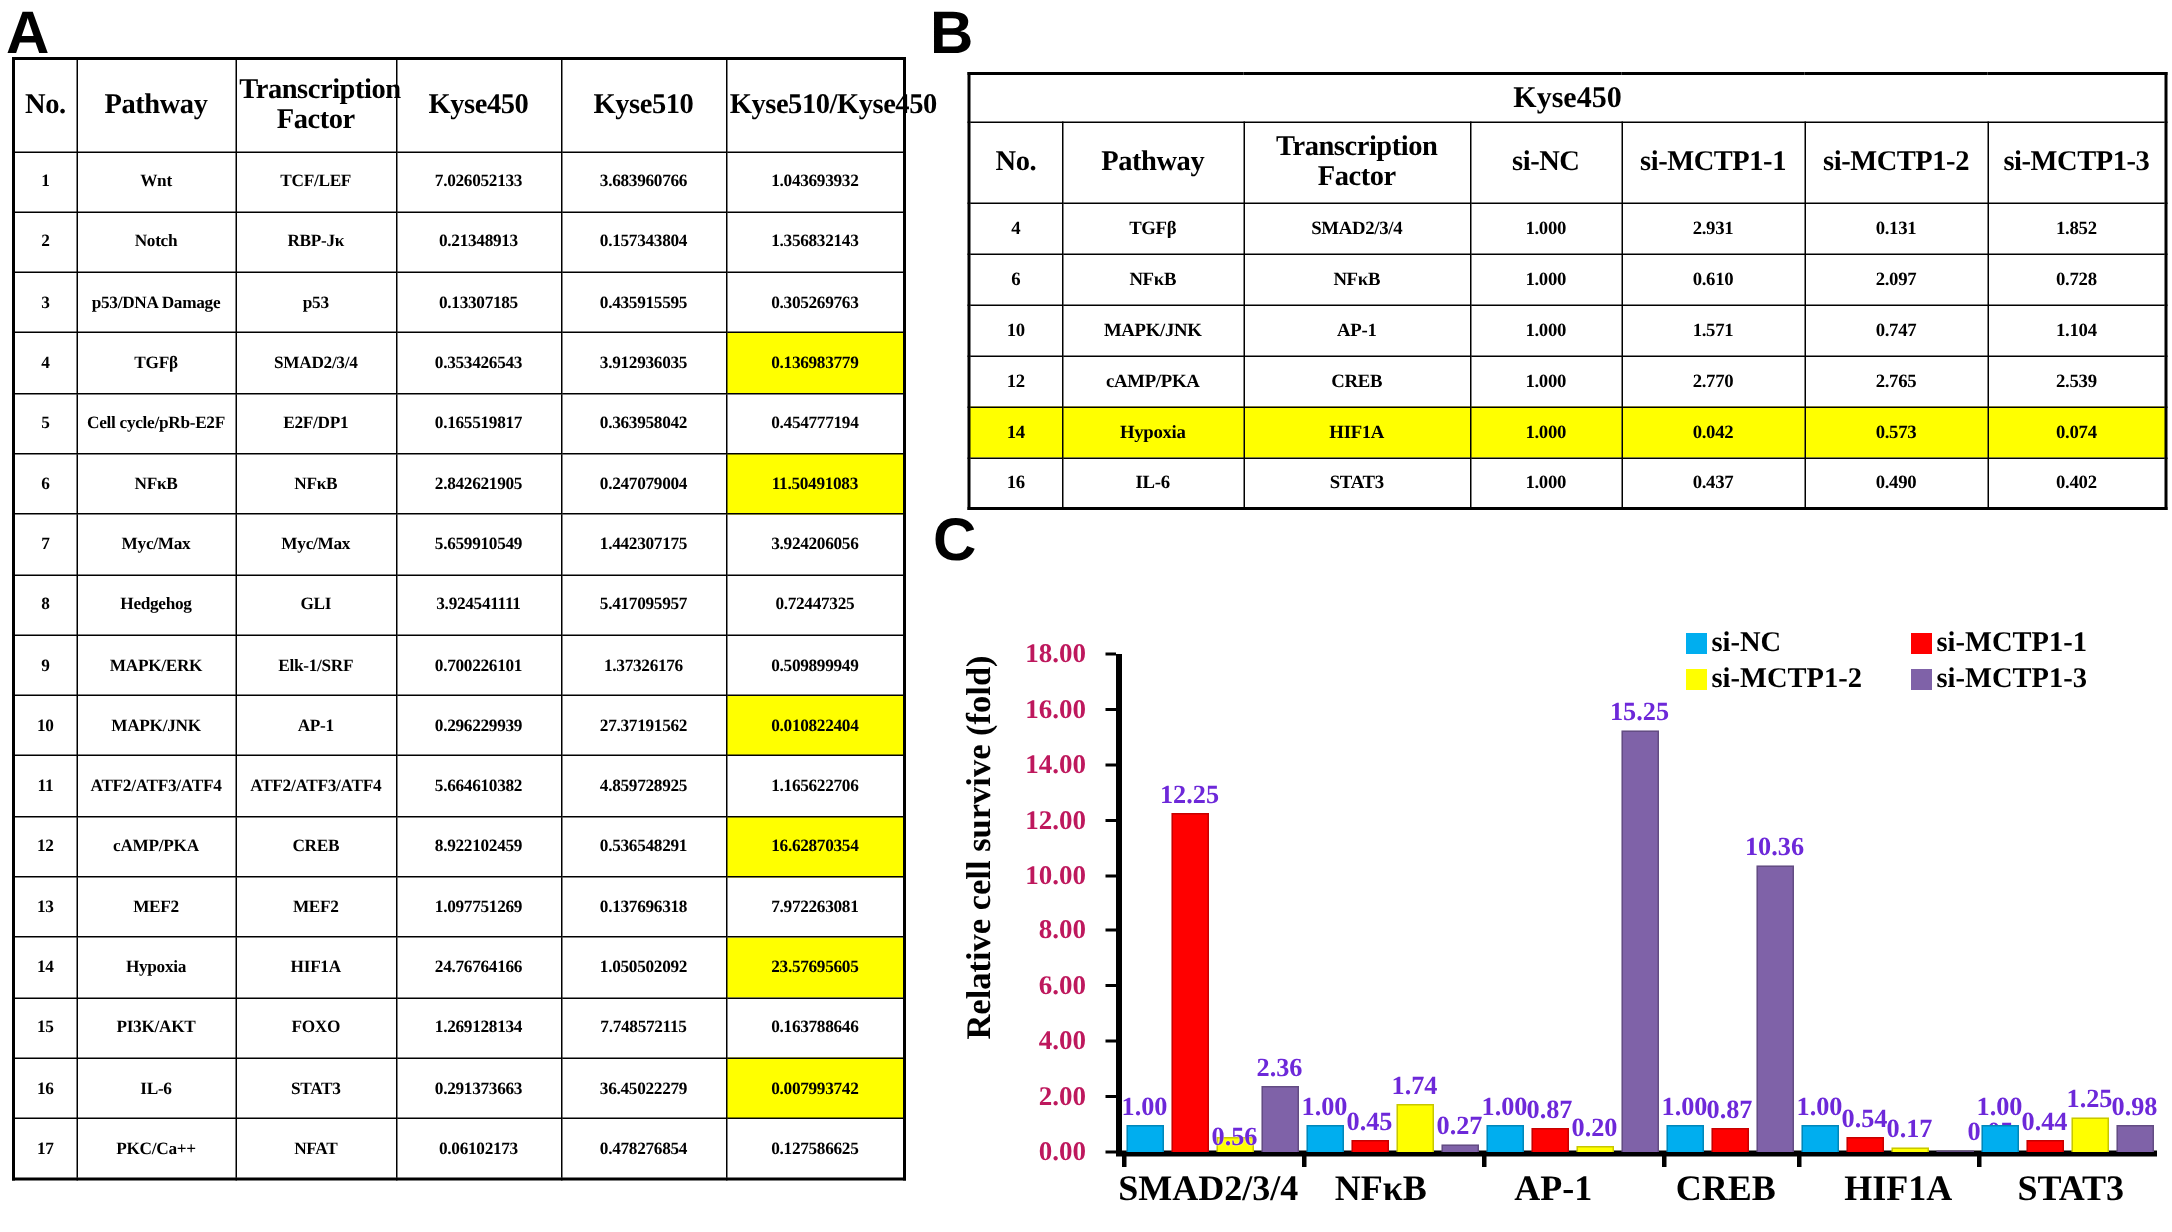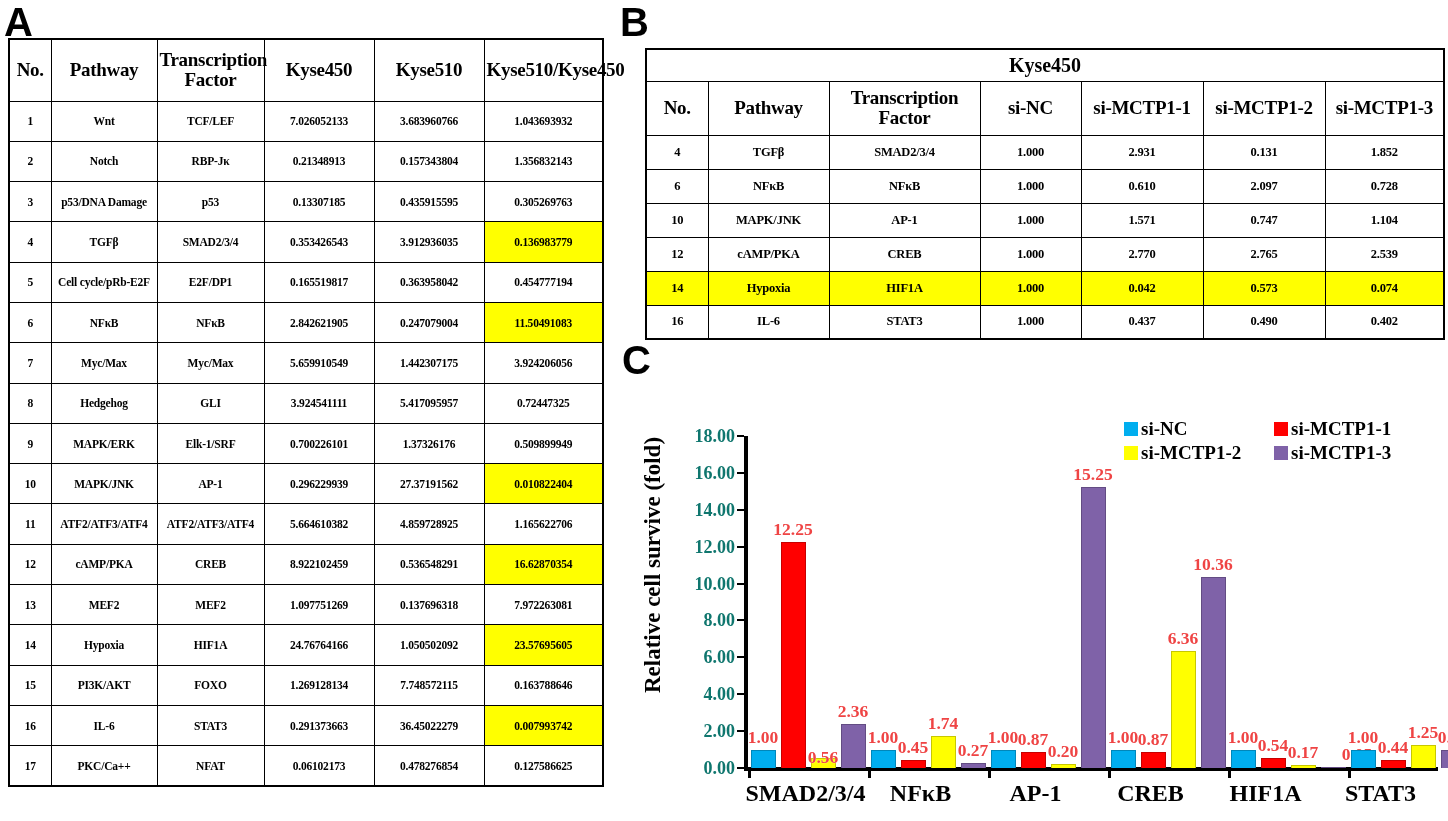--- a/index.html
+++ b/index.html
@@ -122,26 +122,26 @@
     white-space: nowrap;
   }
   #plot {
     position: absolute;
     left: 132px; top: 36px;
     width: 694px; height: 332px;
   }
   .ytick {
     position: absolute;
     right: 100%;
-    margin-right: 9px;
+    margin-right: 20px;
     transform: translateY(-50%);
     font-weight: bold;
     font-size: 18px;
     white-space: nowrap;
-    color: #0f766e;
+    color: #be185d;
     text-align: right;
   }
   .ytickmark {
     position: absolute;
     left: -7px;
     width: 7px; height: 2px;
     background: #000;
     transform: translateY(-1px);
   }
   #yaxis {
@@ -189,21 +189,21 @@
     width: 100%;
     border: 1px solid rgba(0,0,0,0.22);
     border-bottom: none;
   }
   .bar-val {
     position: absolute;
     left: 50%;
     transform: translateX(-50%);
     font-weight: bold;
     font-size: 17.5px;
-    color: #ef4444;
+    color: #6d28d9;
     white-space: nowrap;
     text-shadow: 0 0 1px #fff;
   }
   .xcat {
     position: absolute;
     top: 344px;
     transform: translateX(-50%);
     font-weight: bold;
     font-size: 24px;
     color: #000;
@@ -597,24 +597,20 @@
             <div class="divider"></div>
             <div class="bar-slot">
               <div class="bar" style="height: 18.4444px; background: rgb(0, 174, 239);"></div>
               <div class="bar-val" style="bottom: 20.4444px;">1.00</div>
             </div>
             <div class="bar-slot">
               <div class="bar" style="height: 16.0467px; background: rgb(255, 0, 0);"></div>
               <div class="bar-val" style="bottom: 18.0467px;">0.87</div>
             </div>
             <div class="bar-slot">
-              <div class="bar" style="height: 117.307px; background: rgb(255, 255, 0);"></div>
-              <div class="bar-val" style="bottom: 119.307px;">6.36</div>
-            </div>
-            <div class="bar-slot">
               <div class="bar" style="height: 191.084px; background: rgb(127, 98, 168);"></div>
               <div class="bar-val" style="bottom: 193.084px; text-align: center;">10.36</div>
             </div>
           </div>
           <div class="group">
             <div class="divider"></div>
             <div class="bar-slot">
               <div class="bar" style="height: 18.4444px; background: rgb(0, 174, 239);"></div>
               <div class="bar-val" style="bottom: 20.4444px;">1.00</div>
             </div>

